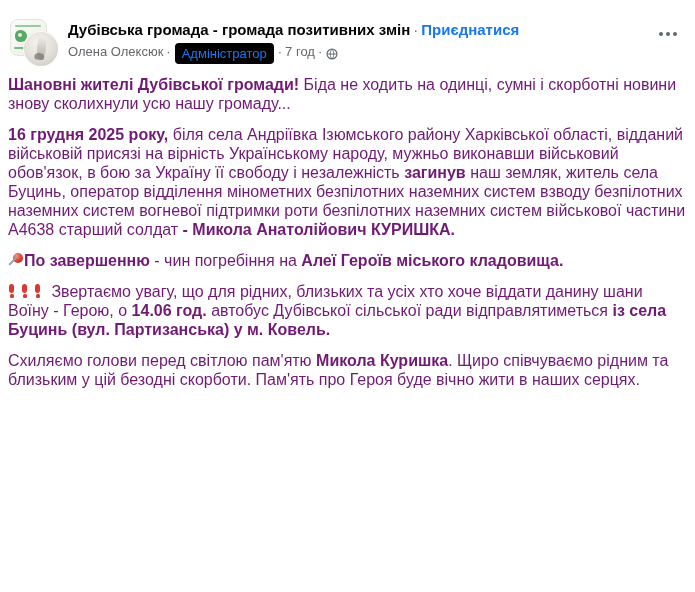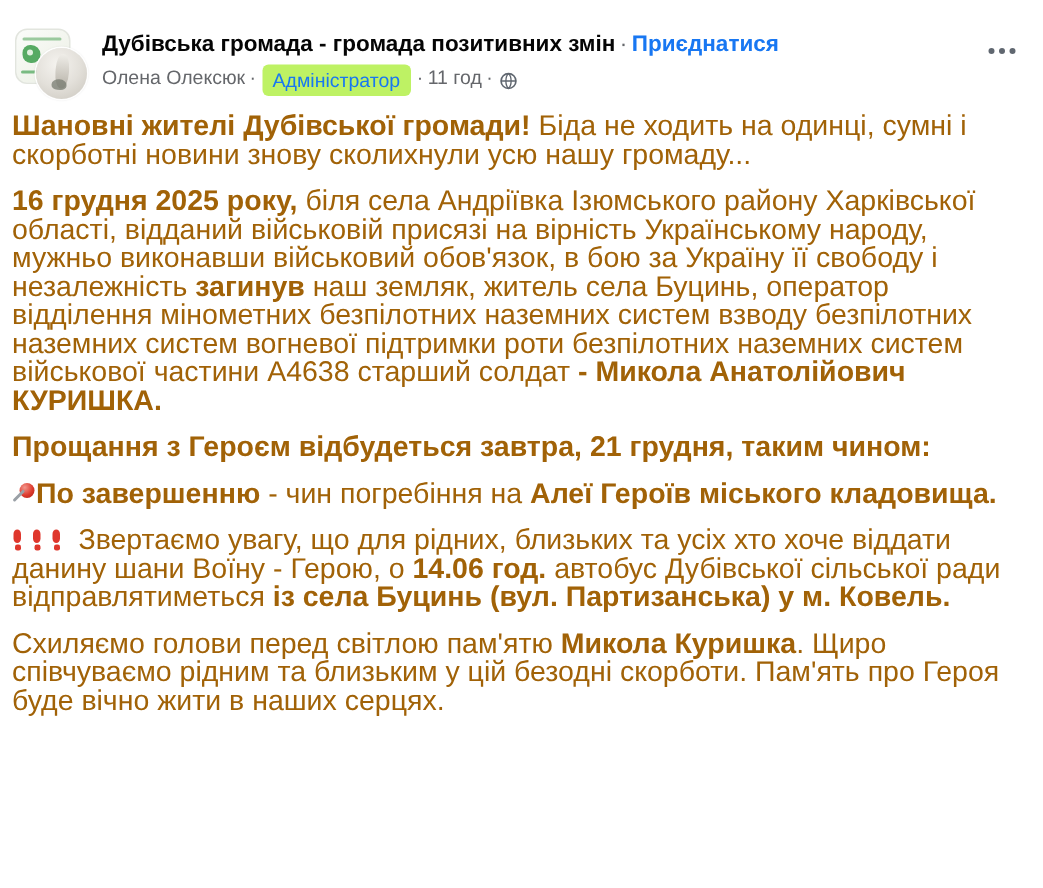--- a/index.html
+++ b/index.html
@@ -34,30 +34,30 @@
   .avatar-figure::after { content:""; position:absolute; left:-2px; bottom:-1px; width:10px; height:7px;
     background:#777b70; border-radius:50% 50% 40% 40%; opacity:.75; }
 
   .header-text { margin-left:8px; flex:1 1 auto; min-width:0; padding-top:2px; }
   .title-row { font-size:15px; line-height:20px; font-weight:700; white-space:nowrap; }
   .group-name { color:#050505; cursor:pointer; }
   .join-link { color:#1877F2; cursor:pointer; text-decoration:none; font-weight:700; }
   .sep { color:#65676B; font-weight:400; padding:0 3px; }
   .byline-row { display:flex; margin-top:3px; font-size:13px; line-height:17px; color:#65676B; }
   .author-name { cursor:pointer; }
-  .admin-badge { background:#bef264; color:#1877F2; border-radius:4px; padding:2px 7px; font-size:13px; margin:0 1px; }
+  .admin-badge { background:#000000; color:#1877F2; border-radius:4px; padding:2px 7px; font-size:13px; margin:0 1px; }
   .timestamp { cursor:pointer; }
   .globe-wrap { display:inline-flex; align-items:center; margin-left:1px; }
 
   .menu-btn { margin-left:auto; flex:0 0 auto; display:flex; gap:3px; align-items:center;
     padding:12px 6px; cursor:pointer; margin-top:2px; border-radius:6px; }
   .menu-dot { width:4px; height:4px; border-radius:50%; background:#606770; }
 
   
-  .body { padding:6px 8px 0 8px; font-size:19px; line-height:19px; color:#a16207; }
+  .body { padding:6px 8px 0 8px; font-size:16px; line-height:19px; color:#701a75; }
   .body p { margin:0 0 12px 0; }
   .b { font-weight:700; }
 
   
   .pin { display:inline-block; position:relative; width:16px; height:15px; vertical-align:-2px; }
   .pin::before { content:""; position:absolute; right:1px; top:0; width:10px; height:10px; border-radius:50%;
     background:radial-gradient(circle at 35% 30%, #f2968c 0%, #dd3a2d 55%, #a91f14 100%); }
   .pin::after { content:""; position:absolute; left:1px; top:11px; width:10px; height:2px; border-radius:1px;
     background:#9aa0a6; transform:rotate(-45deg); transform-origin:left center; }
 
@@ -98,41 +98,40 @@
 
     <div class="header-text">
       <div class="title-row">
         <span class="group-name">Дубівська громада - громада позитивних змін</span><span class="sep">·</span><a class="join-link">Приєднатися</a>
       </div>
       <div class="byline-row">
         <span class="author-name">Олена Олексюк</span>
         <span class="sep">·</span>
         <span class="admin-badge">Адміністратор</span>
         <span class="sep">·</span>
-        <span class="timestamp">11 год</span>
+        <span class="timestamp">7 год</span>
         <span class="sep">·</span>
         <span class="globe-wrap">
           <svg width="12" height="12" viewBox="0 0 16 16">
             <circle cx="8" cy="8" r="6.6" fill="none" stroke="#606770" stroke-width="1.5"></circle>
             <path d="M1.4 8 H14.6 M8 1.4 C4.9 4.2,4.9 11.8,8 14.6 M8 1.4 C11.1 4.2,11.1 11.8,8 14.6" fill="none" stroke="#606770" stroke-width="1.2"></path>
           </svg>
         </span>
       </div>
     </div>
 
     <div class="menu-btn">
       <span class="menu-dot"></span>
       <span class="menu-dot"></span>
       <span class="menu-dot"></span>
     </div>
   </div>
 
   <div id="post-body" class="body">
       <p><span class="b">Шановні жителі Дубівської громади!</span><span> Біда не ходить на одинці, сумні і скорботні новини знову сколихнули усю нашу громаду...</span></p>
       <p><span class="b">16 грудня 2025 року,</span><span> біля села Андріївка Ізюмського району Харківської області, відданий військовій присязі на вірність Українському народу, мужньо виконавши військовий обов'язок, в бою за Україну її свободу і незалежність </span><span class="b">загинув</span><span> наш земляк, житель села Буцинь, оператор відділення мінометних безпілотних наземних систем взводу безпілотних наземних систем вогневої підтримки роти безпілотних наземних систем військової частини А4638 старший солдат </span><span class="b">- Микола Анатолійович КУРИШКА.</span></p>
-      <p><span class="b">Прощання з Героєм відбудеться завтра, 21 грудня, таким чином:</span></p>
       <p><span class="pin"></span><span class="b">По завершенню</span><span> - чин погребіння на </span><span class="b">Алеї Героїв міського кладовища.</span></p>
       <p><span class="exclaim"></span><span class="exclaim"></span><span class="exclaim"></span><span> Звертаємо увагу, що для рідних, близьких та усіх хто хоче віддати данину шани Воїну - Герою, о </span><span class="b">14.06 год.</span><span> автобус Дубівської сільської ради відправлятиметься </span><span class="b">із села Буцинь (вул. Партизанська) у м. Ковель.</span></p>
       <p><span>Схиляємо голови перед світлою пам'ятю </span><span class="b">Микола Куришка</span><span>. Щиро співчуваємо рідним та близьким у цій безодні скорботи. Пам'ять про Героя буде вічно жити в наших серцях.</span></p>
     </div>
 
   <div class="attachment-edge"></div>
 </div>
 
 </body></html>

